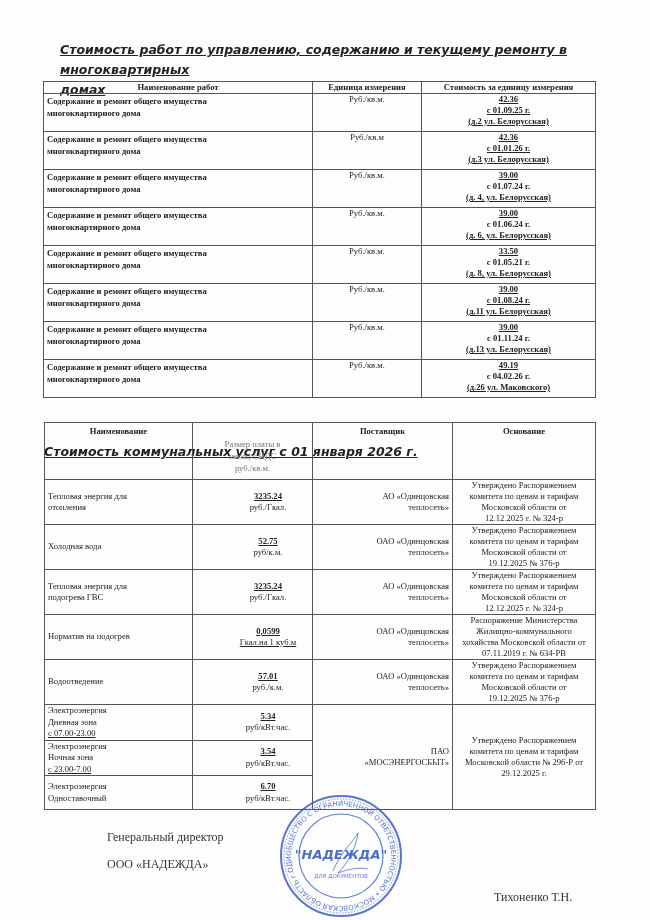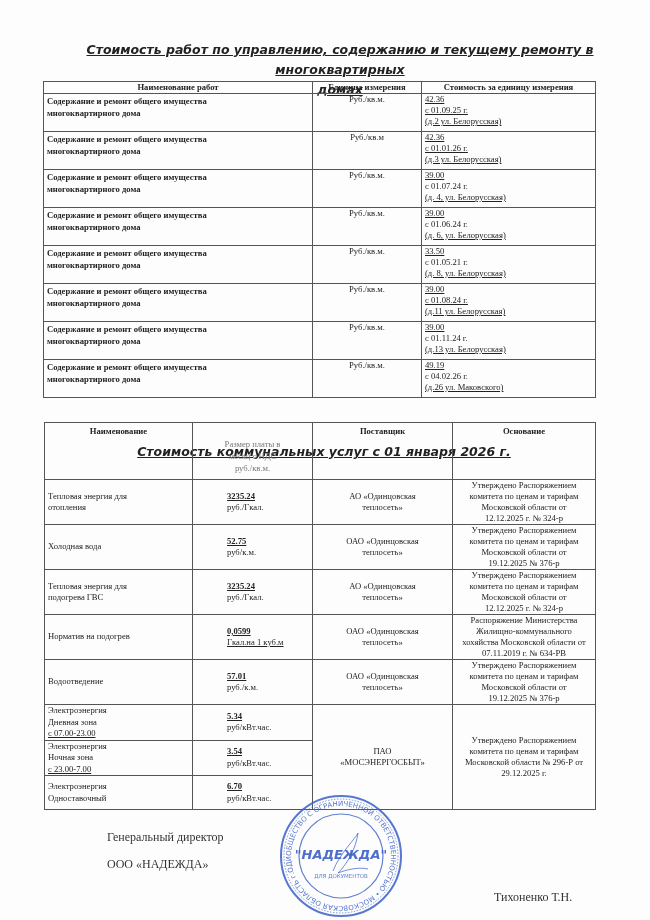--- a/index.html
+++ b/index.html
@@ -1,42 +1,42 @@
 <!DOCTYPE html>
 <html><head>
 <meta charset="utf-8">
 <style>
   html, body { margin: 0; padding: 0; }
   body {
     width: 650px; height: 920px; background: #fdfdfd; position: relative; overflow: hidden;
     font-family: "Liberation Serif", "DejaVu Serif", serif; color: #222;
   }
   .title {
-    position: absolute; left: 60px; width: 560px; text-align: center;
+    position: absolute; left: 60px; width: 560px; 
     font-family: "DejaVu Sans", "Liberation Sans", sans-serif; font-style: italic; font-weight: bold;
     font-size: 12.5px; text-decoration: underline; color: #222; line-height: 20px;
   }
   #t1title { top: 40px; }
   #t2title { top: 398px; left: 44px; width: 560px; margin-top: 44px; }
   table { position: absolute; border-collapse: collapse; table-layout: fixed; }
   td, th { border: 1px solid #555; padding: 0 3px; vertical-align: top; }
   #t1 { left: 43px; top: 81px; width: 552px; font-size: 8.6px; }
   #t1 th { font-weight: bold; text-align: center; height: 11px; line-height: 11px; padding: 0; font-size: 8.6px; }
   #t1 td { height: 35px; line-height: 11.5px; }
   #t1 td.name { font-weight: bold; padding-top: 2px; }
   #t1 td.unit { text-align: center; padding-top: 0; }
-  #t1 td.cost { text-align: left; font-weight: normal; line-height: 11px; }
+  #t1 td.cost { text-align: center; font-weight: bold; line-height: 11px; }
   .ul { text-decoration: underline; }
   #t2 { left: 44px; top: 422px; width: 551px; font-size: 8.6px; }
   #t2 th { font-weight: bold; text-align: center; height: 41px; padding-top: 3px; vertical-align: top; font-size: 8.6px; }
   #t2 th.grey { font-weight: normal; color: #777; line-height: 12px; padding-top: 15px; }
   #t2 td { line-height: 11.5px; }
   #t2 td.name { font-weight: normal; vertical-align: middle; }
-  #t2 td.price { text-align: left; vertical-align: middle; padding-left: 34px; }
-  #t2 td.supplier { text-align: center; vertical-align: middle; }
+  #t2 td.price { text-align: center; vertical-align: middle; padding-left: 34px; }
+  #t2 td.supplier { text-align: right; vertical-align: middle; }
   #t2 td.basis { text-align: center; vertical-align: middle; line-height: 11px; }
   #t2 tr.r4 td { height: 44px; }
   #t2 tr.e td { height: 33px; }
   .price b { text-decoration: underline; }
   .footer { position: absolute; font-size: 12px; color: #333; }
   #f1 { left: 107px; top: 830px; }
   #f2 { left: 107px; top: 857px; }
   #f3 { left: 482px; top: 890px; margin-left: 12px; }
   .stamp { position: absolute; left: 278px; top: 793px; width: 126px; height: 126px; }
 </style>

